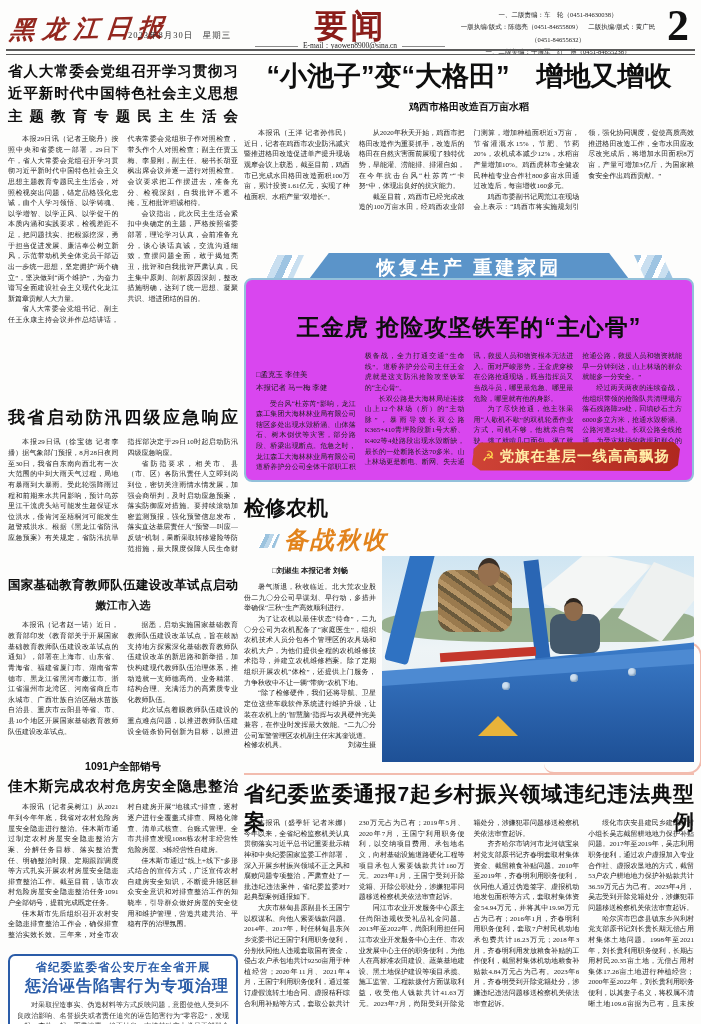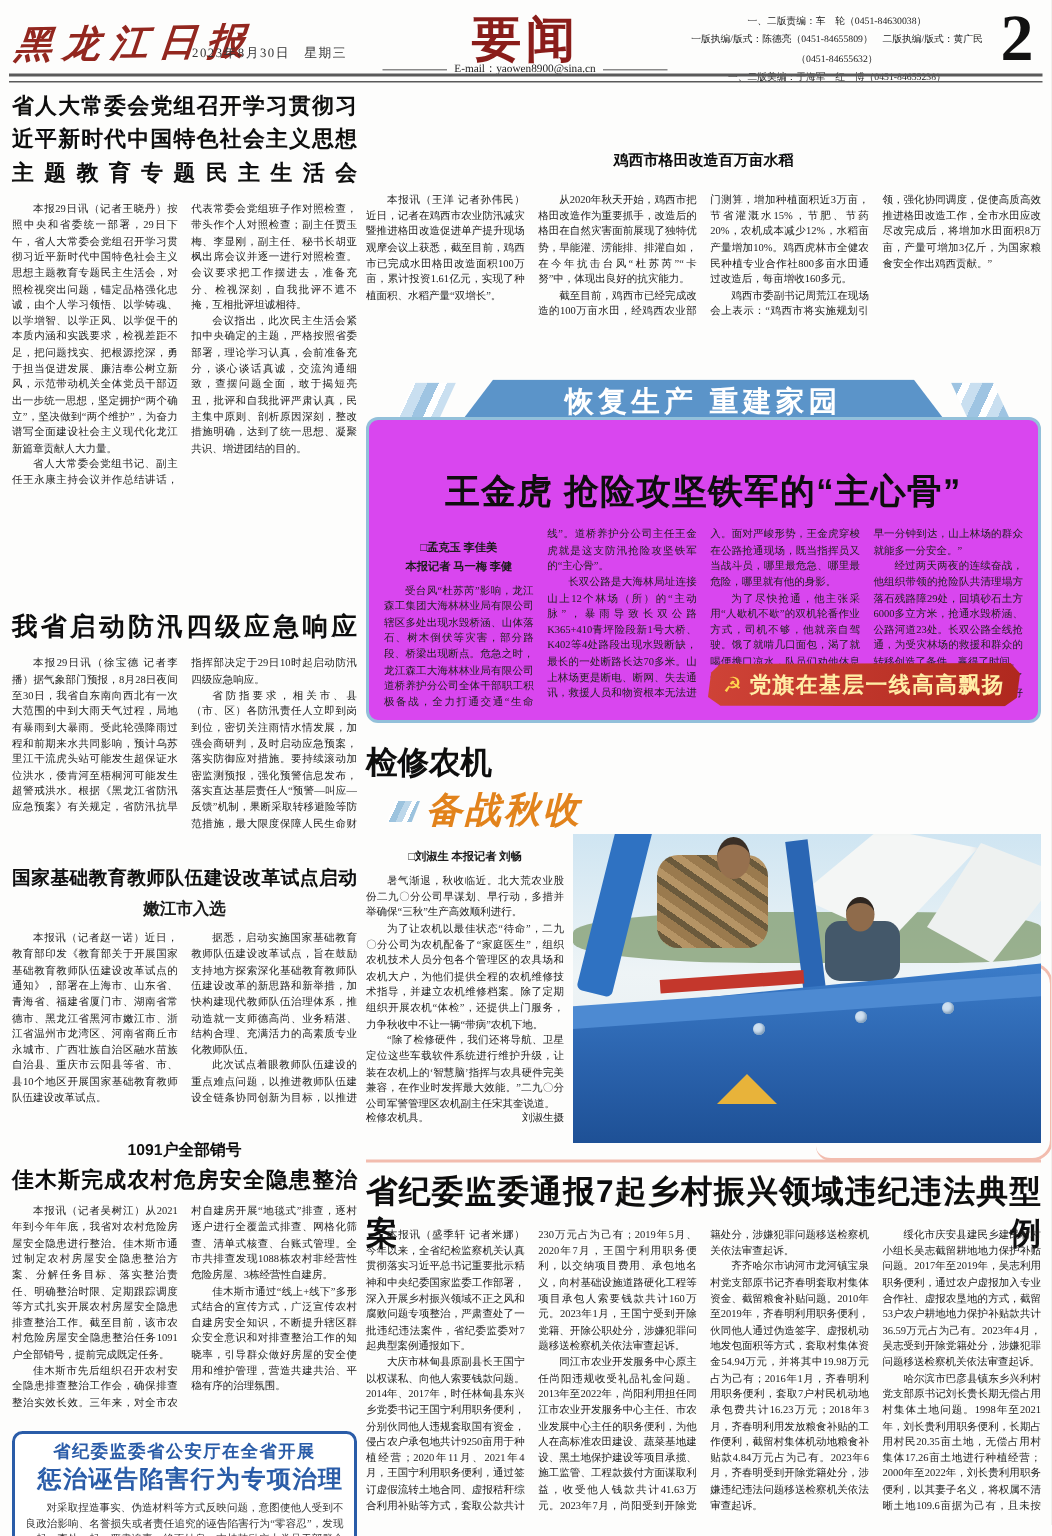--- a/index.html
+++ b/index.html
@@ -55,21 +55,21 @@
   .banner span{color:#fff;font-size:19px;font-weight:900;font-family:"Liberation Sans",sans-serif;letter-spacing:3px;}
   .banner-st{position:absolute;top:255px;width:40px;height:26px;background:
              repeating-linear-gradient(115deg,#9ec4e2 0 7px,#ffffff 7px 12px,#c9dff0 12px 19px);}
   .bst-l{left:264px;clip-path:polygon(30% 0,100% 0,70% 100%,0 100%);}
   .bst-r{left:634px;clip-path:polygon(0 0,70% 0,100% 100%,30% 100%);}
   
   .fbox{position:absolute;left:244px;top:278px;width:450px;height:204px;border:2px solid #93c0da;
         border-radius:8px;box-sizing:border-box;background:#d946ef;}
   .fbox-h{font-size:23px;text-align:center;margin-top:32px;letter-spacing:1px;}
   .fbody{margin:8px 10px 0;height:124px;}
-  .byline{margin:8px 0 4px;font-size:7.5px;text-align:center;font-weight:700;line-height:1.7;text-indent:0;}
+  .byline{margin:18px 0 4px;font-size:7.5px;font-weight:400;line-height:1.7;text-indent:0;}
   .flag{position:absolute;right:12px;bottom:9px;width:208px;height:29px;
         background:linear-gradient(100deg,#cf4337,#af281e);display:flex;align-items:center;justify-content:center;
         clip-path:polygon(1% 22%,4% 2%,97% 0,100% 24%,99% 80%,95% 100%,4% 98%,0 78%);}
   .flag .emb{color:#ffd44d;font-size:14px;margin-right:5px;}
   .flag .ftx{color:#ffeda6;font-size:14.5px;font-weight:900;font-family:"Liberation Sans",sans-serif;letter-spacing:1px;}
   
   .pf{position:absolute;left:244px;top:492px;width:450px;height:278px;}
   .pf-t1{font-size:21px;margin:2px 0 0;}
   .pf-t2{font-size:24px;color:#e2831c;font-style:italic;margin:2px 0 0 14px;letter-spacing:2px;}
   .pf-sl{display:inline-block;width:22px;height:14px;margin-right:4px;
@@ -171,20 +171,21 @@
     </article>
 
     <div class="notice">
       <p class="notice-k">省纪委监委省公安厅在全省开展</p>
       <p class="notice-t">惩治诬告陷害行为专项治理</p>
       <p class="notice-b">对采取捏造事实、伪造材料等方式反映问题，意图使他人受到不良政治影响、名誉损失或者责任追究的诬告陷害行为“零容忍”，发现一起、查处一起，严肃追责、绝不姑息，支持鼓励广大党员干部群众积极提供诬告陷害问题线索。</p>
 
     </div>
   </div>
 
+  <h1 class="hl lead-h">“小池子”变“大格田”　增地又增收</h1>
   <h3 class="hl lead-sub">鸡西市格田改造百万亩水稻</h3>
   <div class="cols4 lead-body">
     <p class="bodyp">本报讯（王洋 记者孙伟民）近日，记者在鸡西市农业防汛减灾暨推进格田改造促进单产提升现场观摩会议上获悉，截至目前，鸡西市已完成水田格田改造面积100万亩，累计投资1.61亿元，实现了种植面积、水稻产量“双增长”。</p>
     <p class="bodyp">从2020年秋天开始，鸡西市把格田改造作为重要抓手，改造后的格田在自然灾害面前展现了独特优势，旱能灌、涝能排、排灌自如，在今年抗击台风“杜苏芮”“卡努”中，体现出良好的抗灾能力。</p>
     <p class="bodyp">截至目前，鸡西市已经完成改造的100万亩水田，经鸡西农业部门测算，增加种植面积近3万亩，节省灌溉水15%，节肥、节药20%，农机成本减少12%，水稻亩产量增加10%。鸡西虎林市全健农民种植专业合作社800多亩水田通过改造后，每亩增收160多元。</p>
     <p class="bodyp">鸡西市委副书记周荒江在现场会上表示：“鸡西市将实施规划引领，强化协同调度，促使高质高效推进格田改造工作，全市水田应改尽改完成后，将增加水田面积8万亩，产量可增加3亿斤，为国家粮食安全作出鸡西贡献。”</p>
   </div>
 
   <div class="banner-st bst-l"></div>
   <div class="banner">

